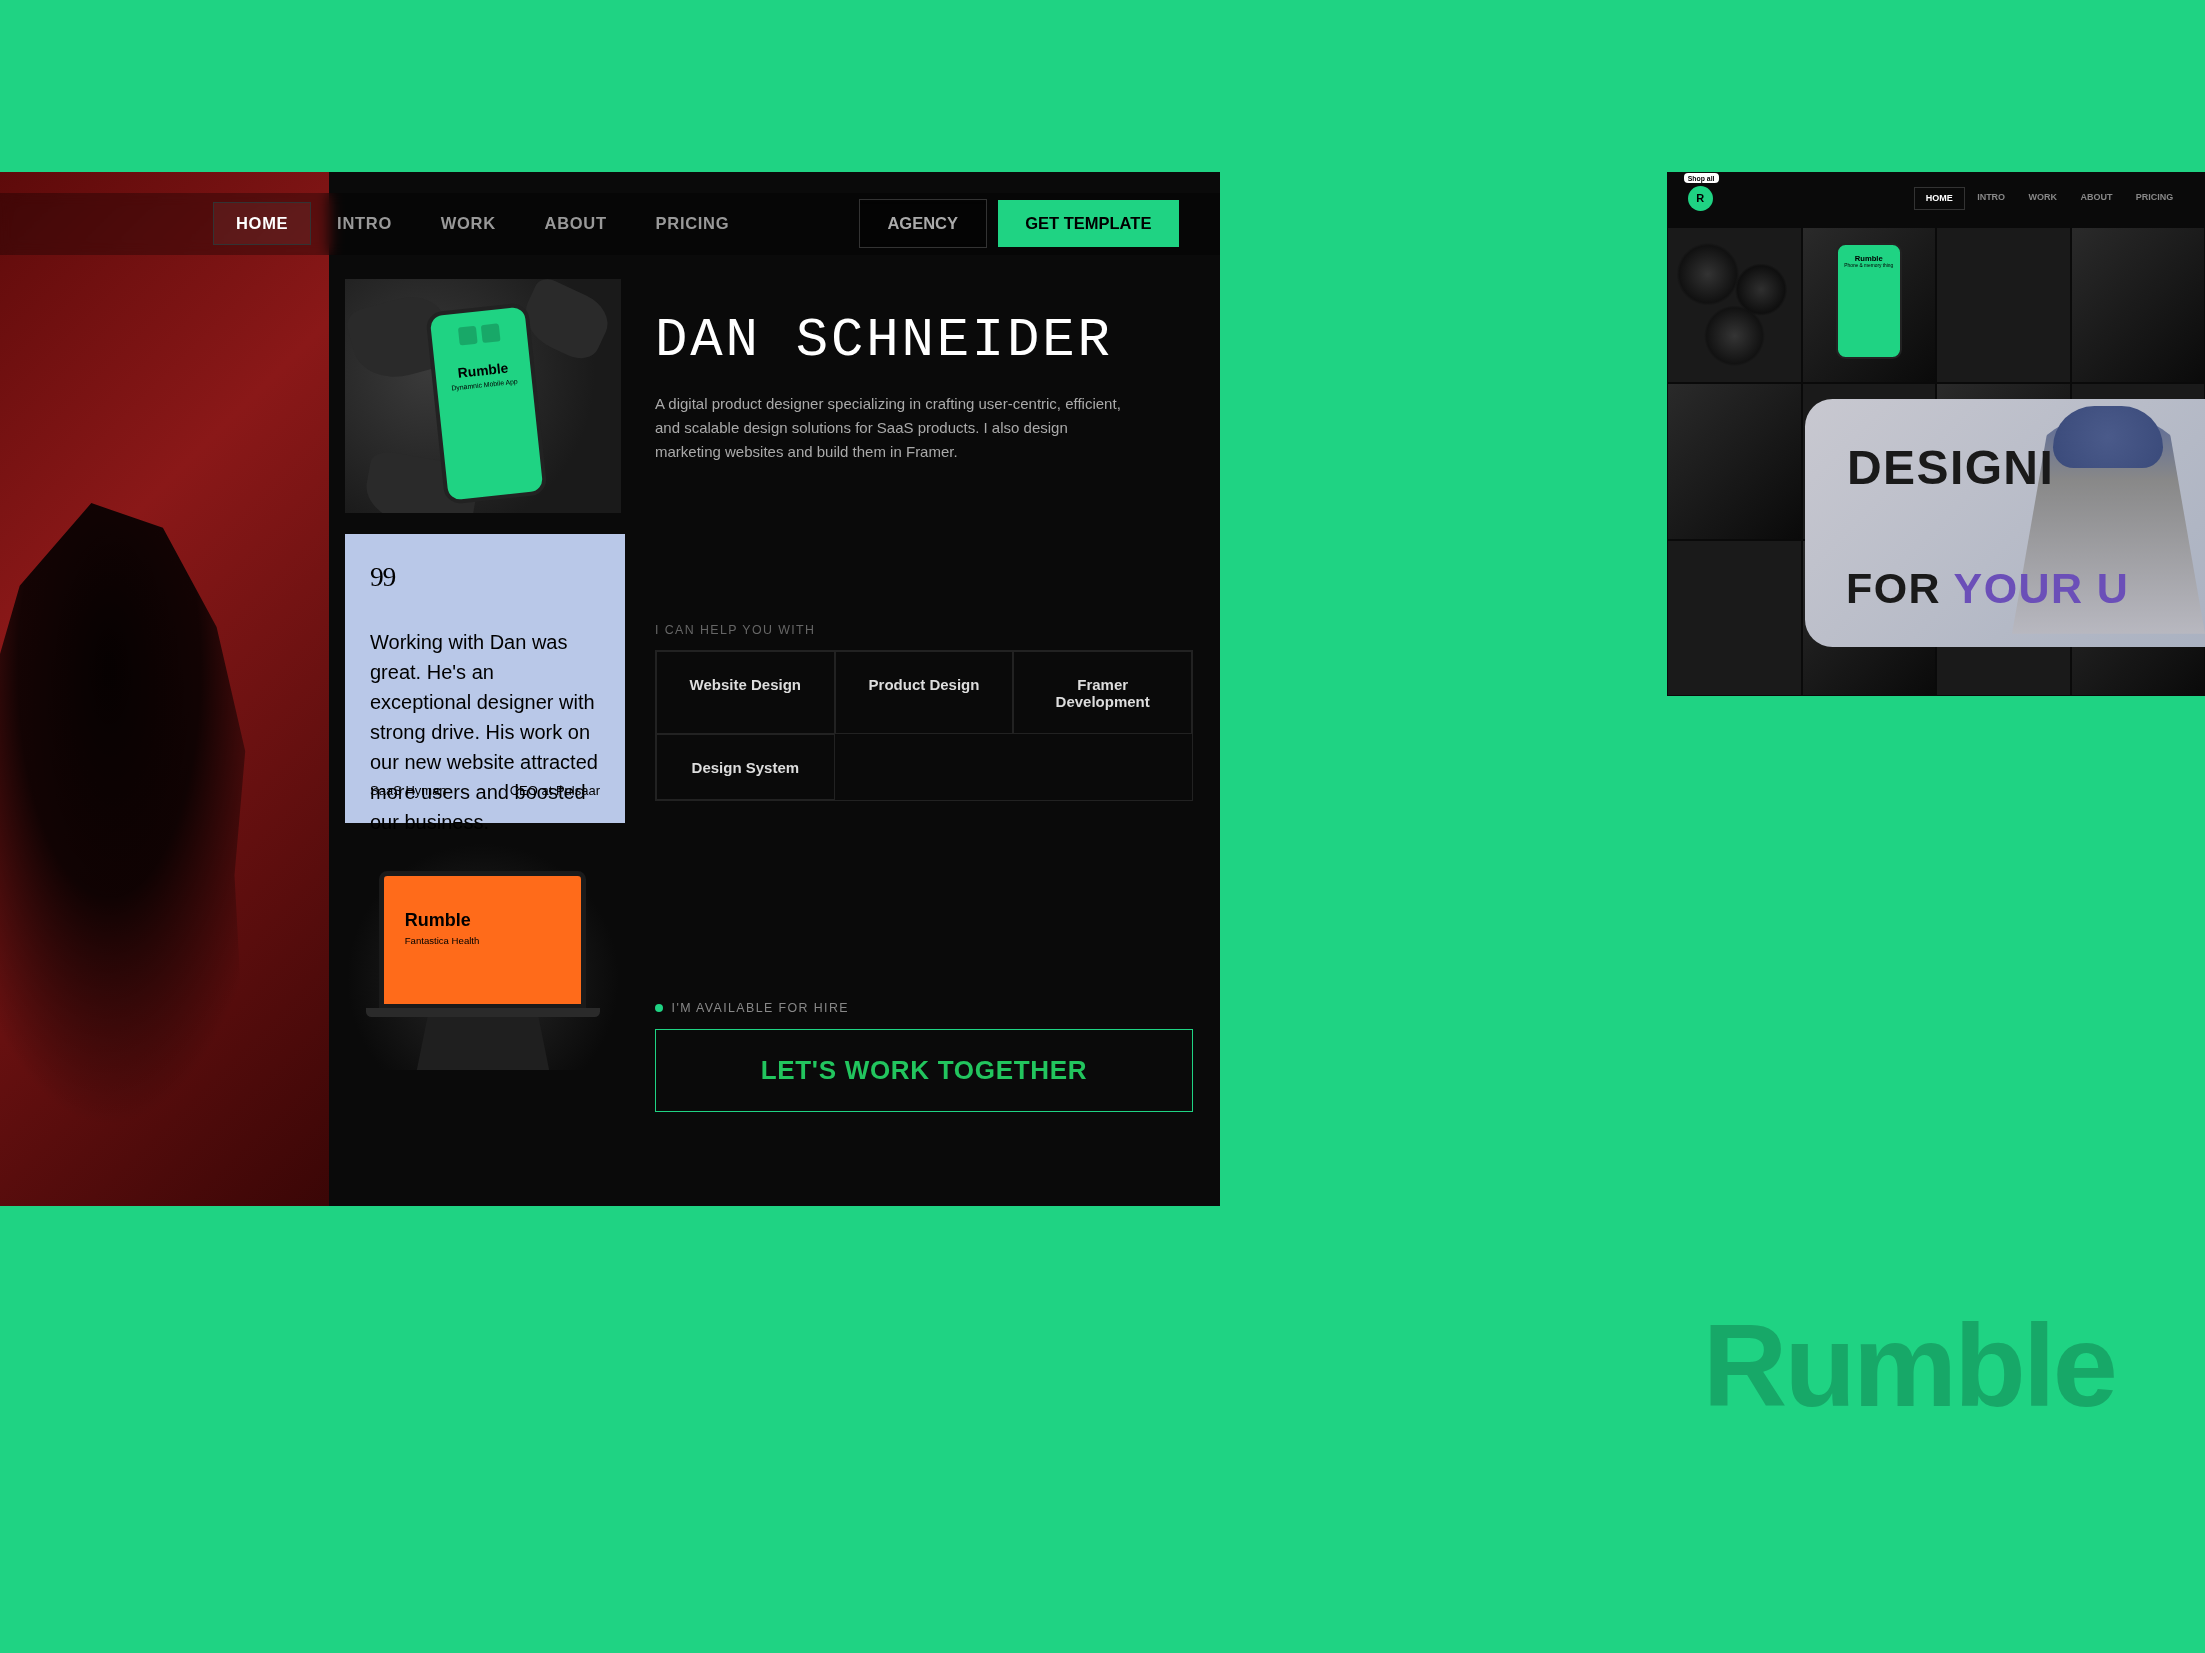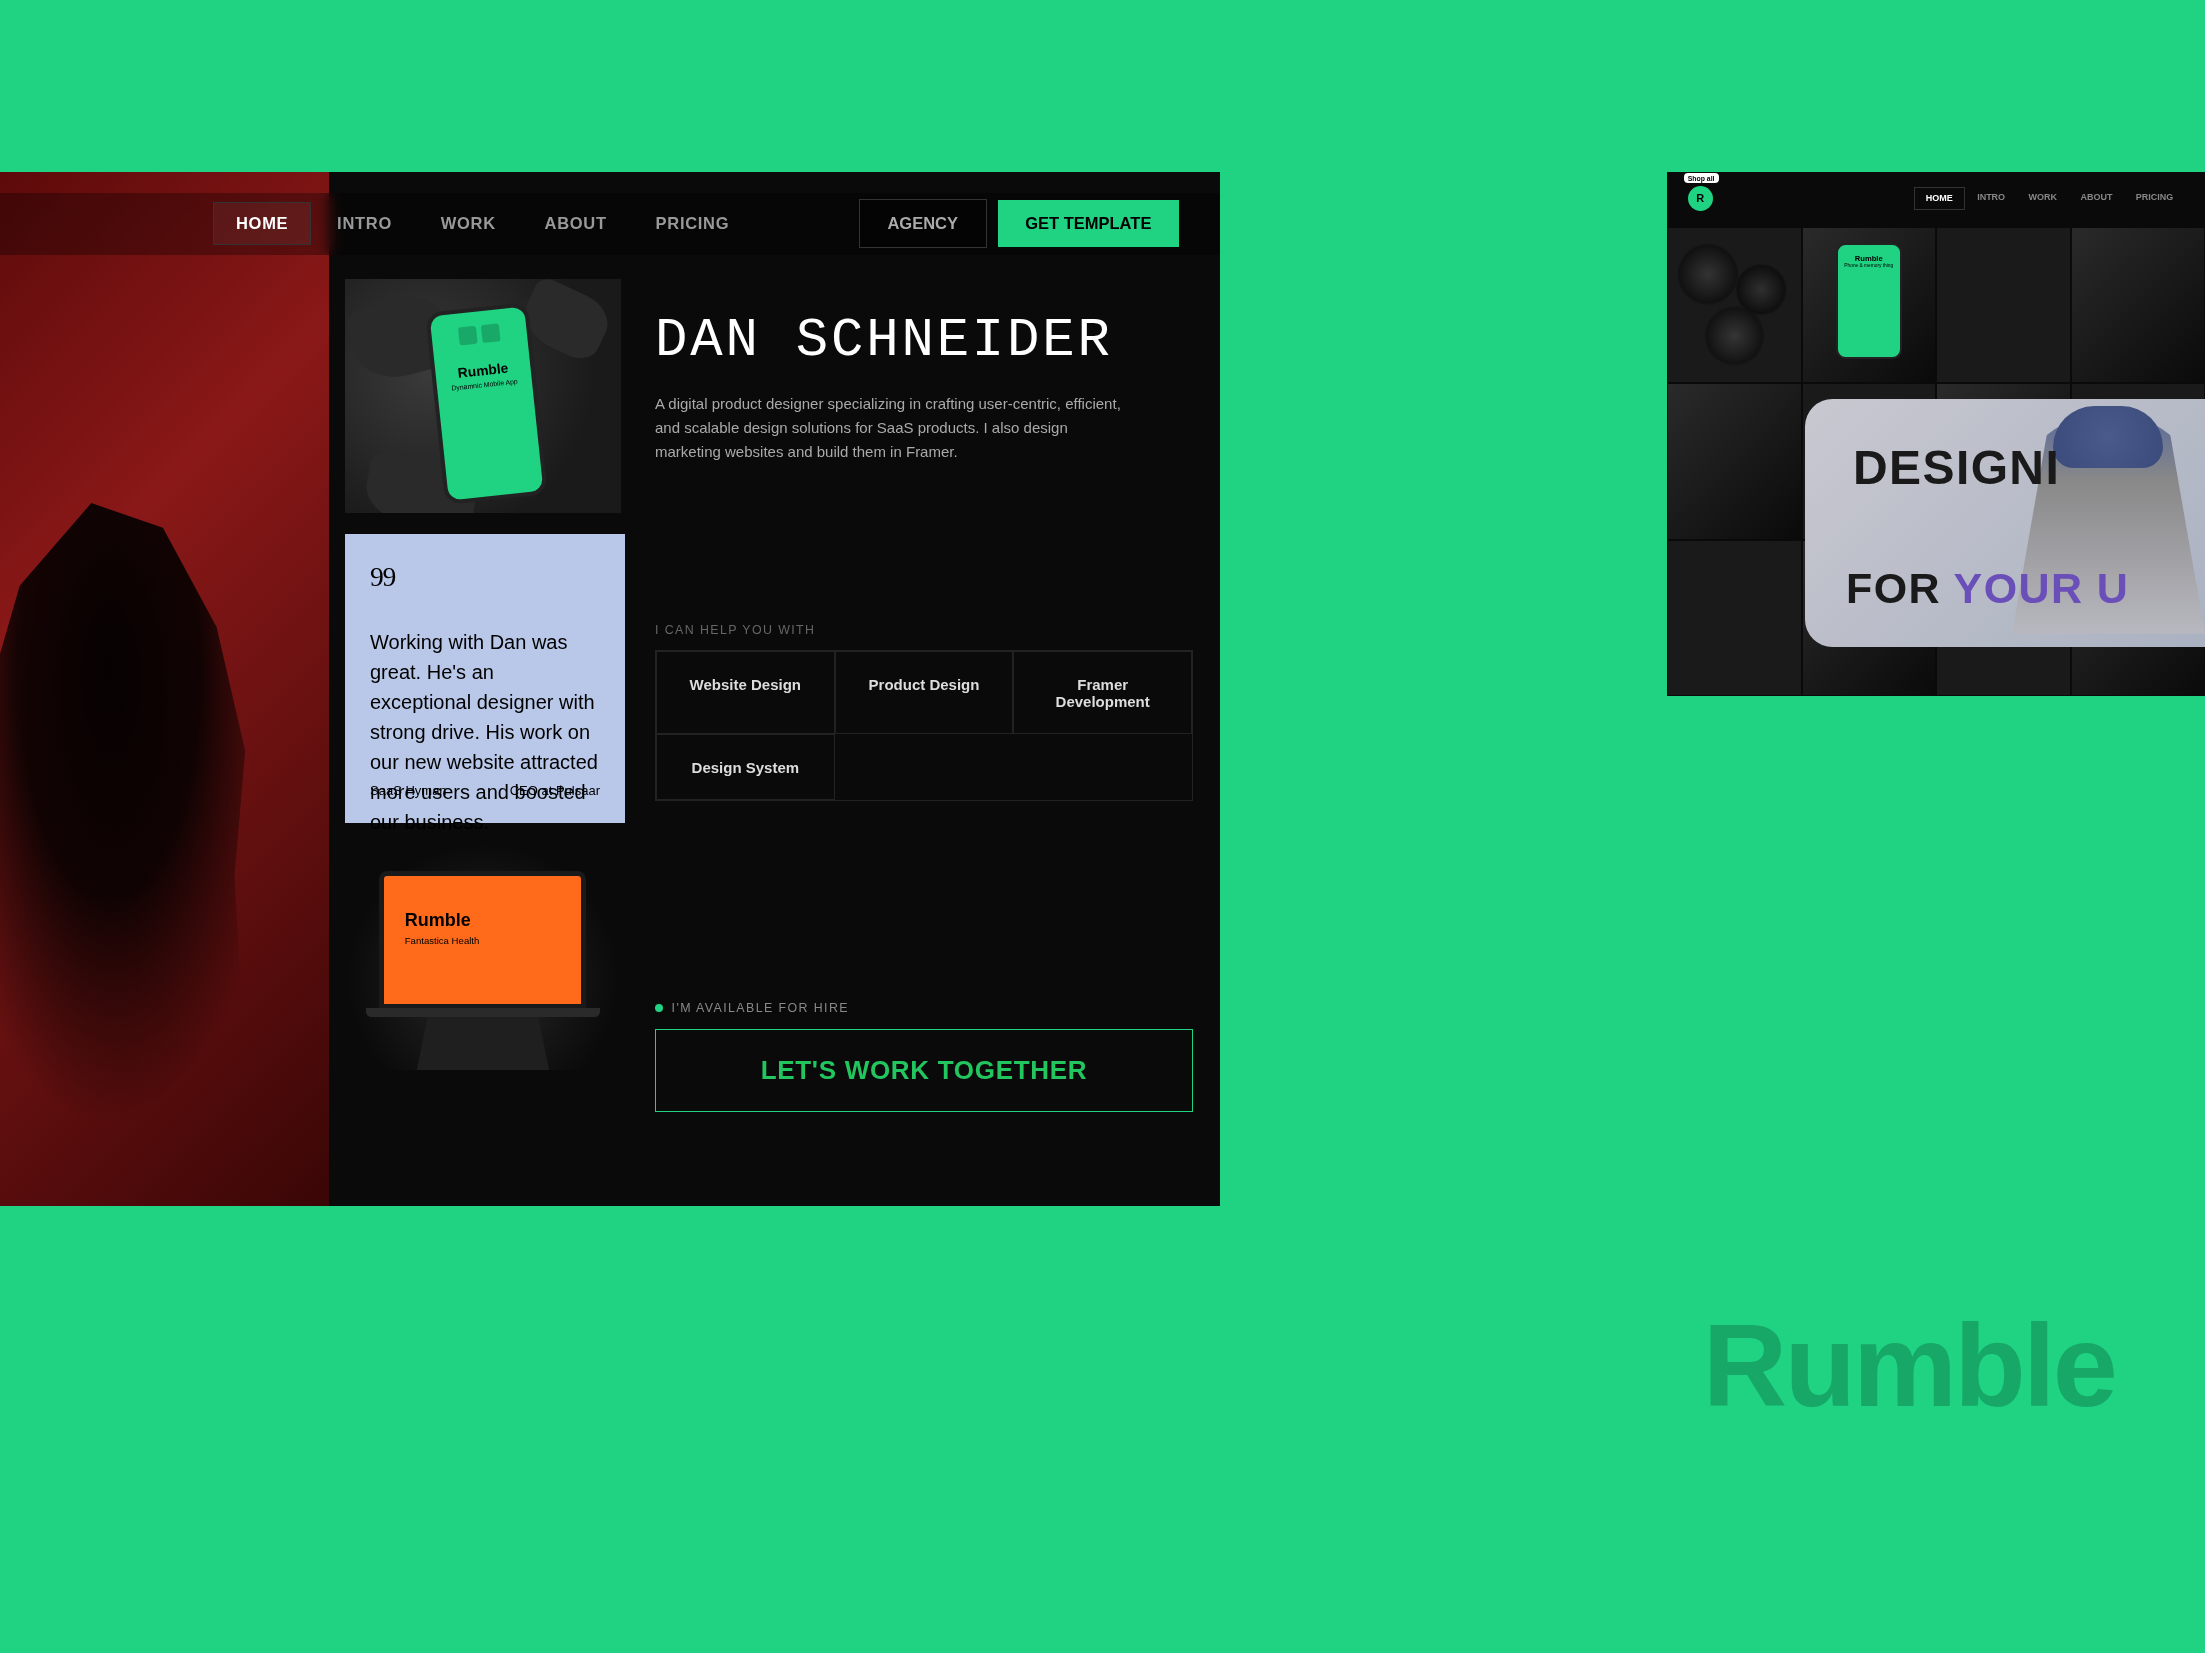--- a/index.html
+++ b/index.html
@@ -440,21 +440,21 @@
   position: absolute;
   right: 83px;
   top: 6.9px;
   width: 110px;
   height: 62px;
   background: radial-gradient(circle, #4a5a8a 0%, #3a4a7a 100%);
   border-radius: 55px 55px 27.6px 27.6px;
 }
 .overlay-title1 {
   position: absolute;
-  left: 48px;
+  left: 42px;
   top: 41px;
   font-size: 48px;
   font-weight: 600;
   color: #1a1a1a;
   letter-spacing: 1.4px;
 }
 .overlay-title2 {
   position: absolute;
   left: 41px;
   bottom: 34px;

